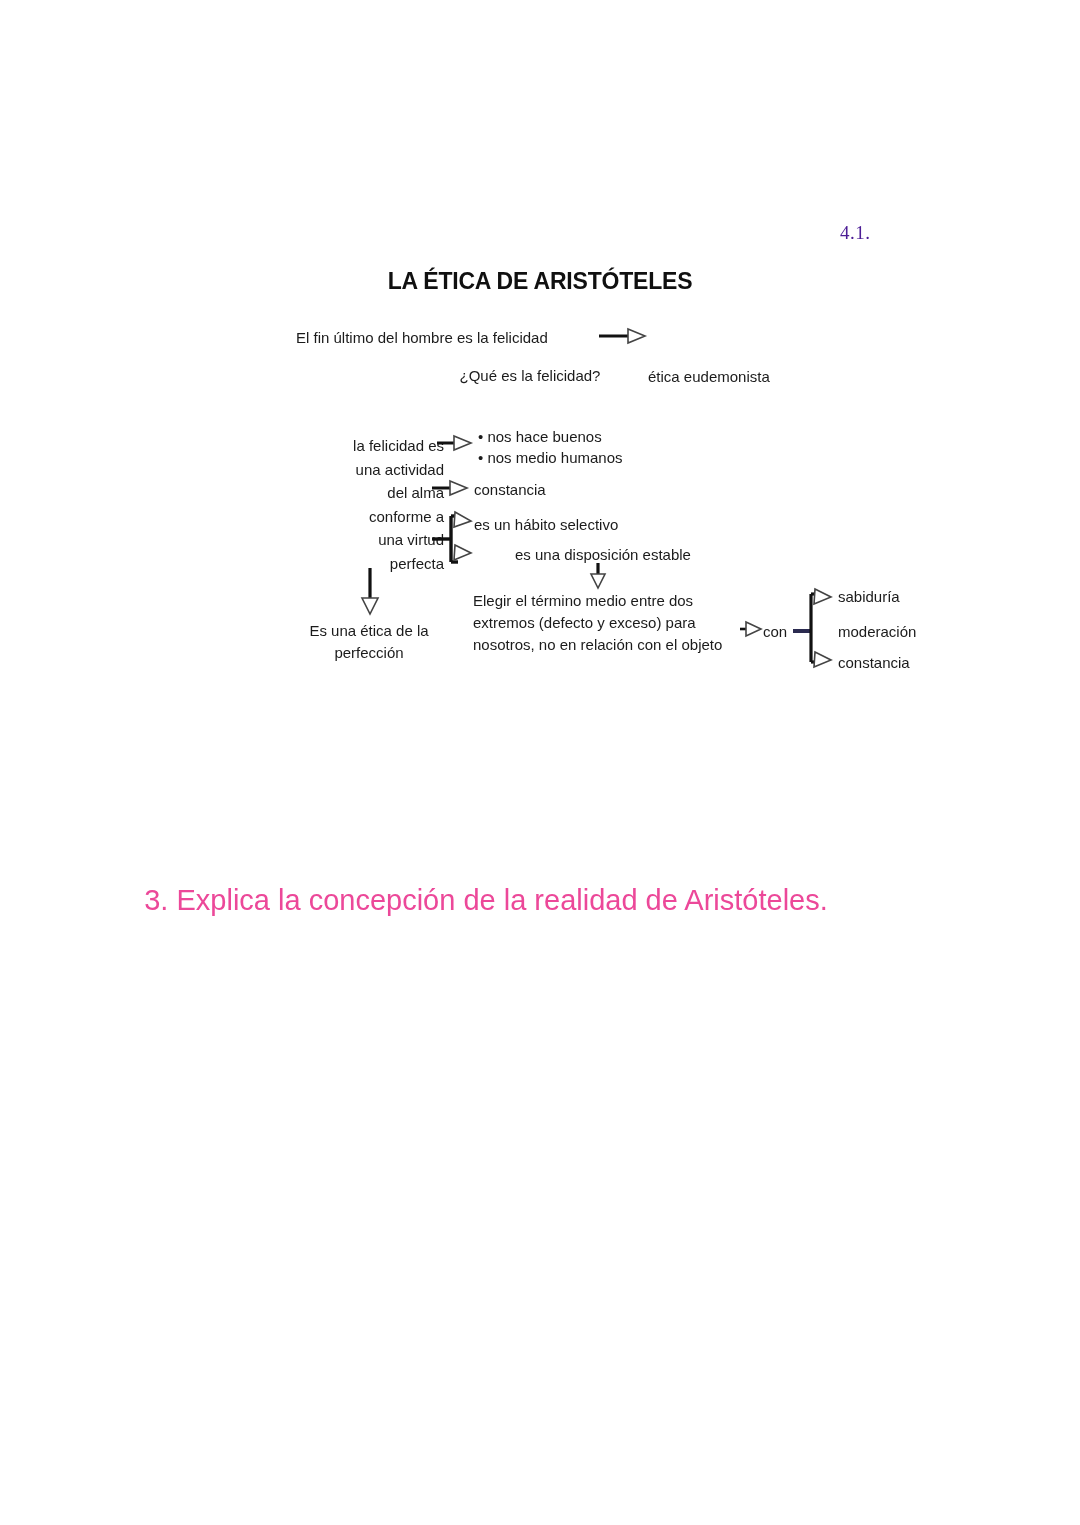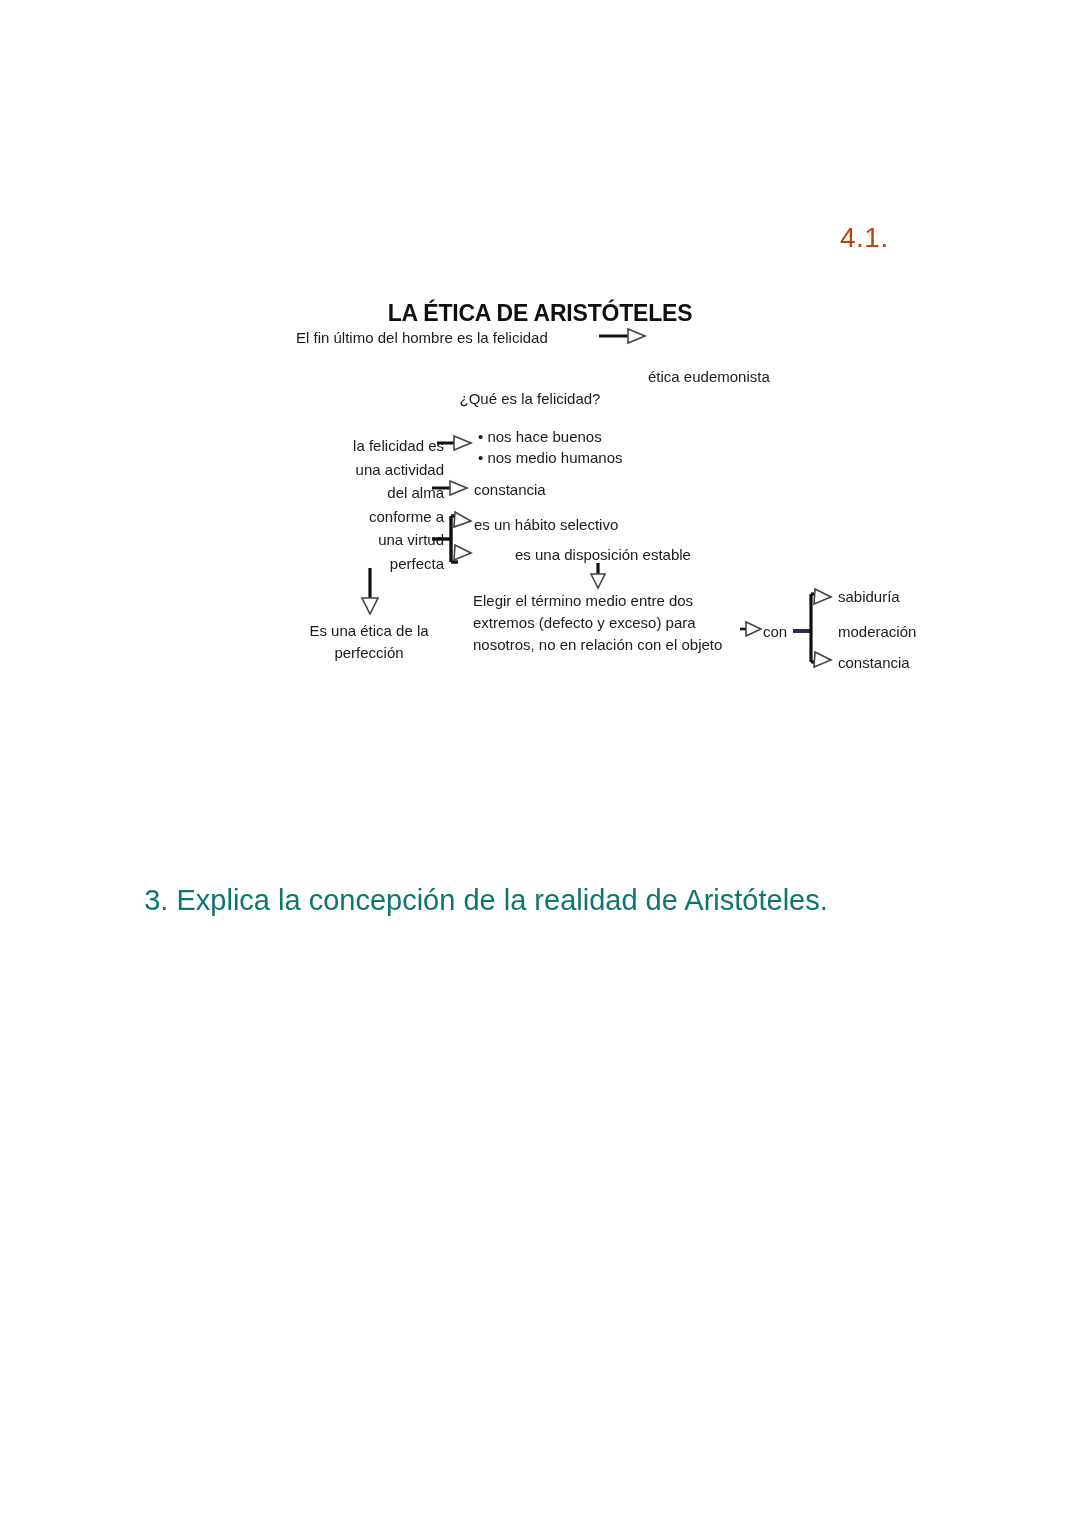--- a/index.html
+++ b/index.html
@@ -20,38 +20,37 @@
     position: absolute;
     inset: 0;
     background: #ffffff;
   }
 
   
   .section-number {
     position: absolute;
     left: 840px;
     top: 222px;
-    font-family: Liberation Sans, sans-serif;
-    font-size: 28px;
-    color: #c2410c;
+    font-family: Liberation Serif, serif;
+    font-size: 19px;
+    color: #4c1d95;
     letter-spacing: 0.5px;
   }
 
   
   .diagram-title {
     position: absolute;
     left: 0;
     top: 268px;
     width: 1080px;
     text-align: center;
     font-size: 23px;
     font-weight: bold;
     letter-spacing: -0.2px;
     color: #101010;
-    margin-top: 32px;
   }
 
   
   .dtext {
     position: absolute;
     font-size: 15px;
     line-height: 1.42;
     color: #1b1b1b;
     white-space: pre;
   }
@@ -62,21 +61,21 @@
     left: 296px;
     top: 327px;
   }
   .premise-target {
     left: 648px;
     top: 327px;
     margin-top: 39px;
   }
   .question {
     left: 0;
-    top: 388px;
+    top: 365px;
     width: 1060px;
     text-align: center;
   }
 
   
   .def-stack {
     left: 296px;
     top: 434px;
     width: 148px;
     text-align: right;
@@ -127,21 +126,21 @@
 
   
   .prompt {
     position: absolute;
     left: 0;
     top: 880px;
     width: 972px;
     text-align: center;
     font-size: 29px;
     line-height: 1.38;
-    color: #0f766e;
+    color: #ec4899;
   }
 </style>
 </head>
 <body>
 
 <div class="page">
 
   <div class="section-number">4.1.</div>
 
   <div class="diagram-title">LA ÉTICA DE ARISTÓTELES</div>

